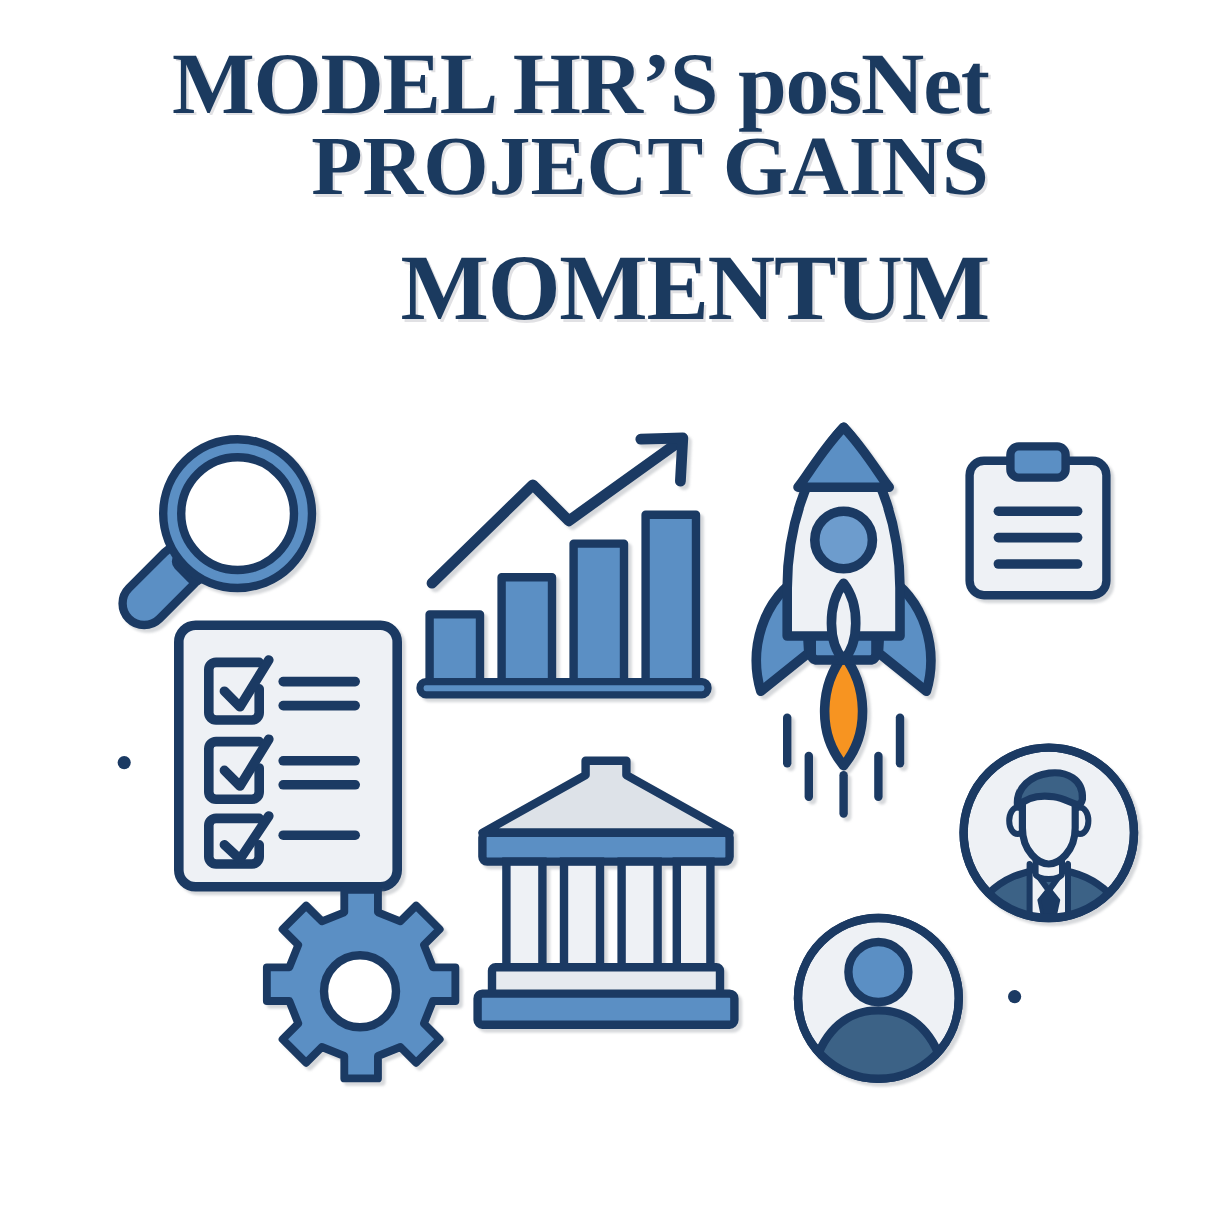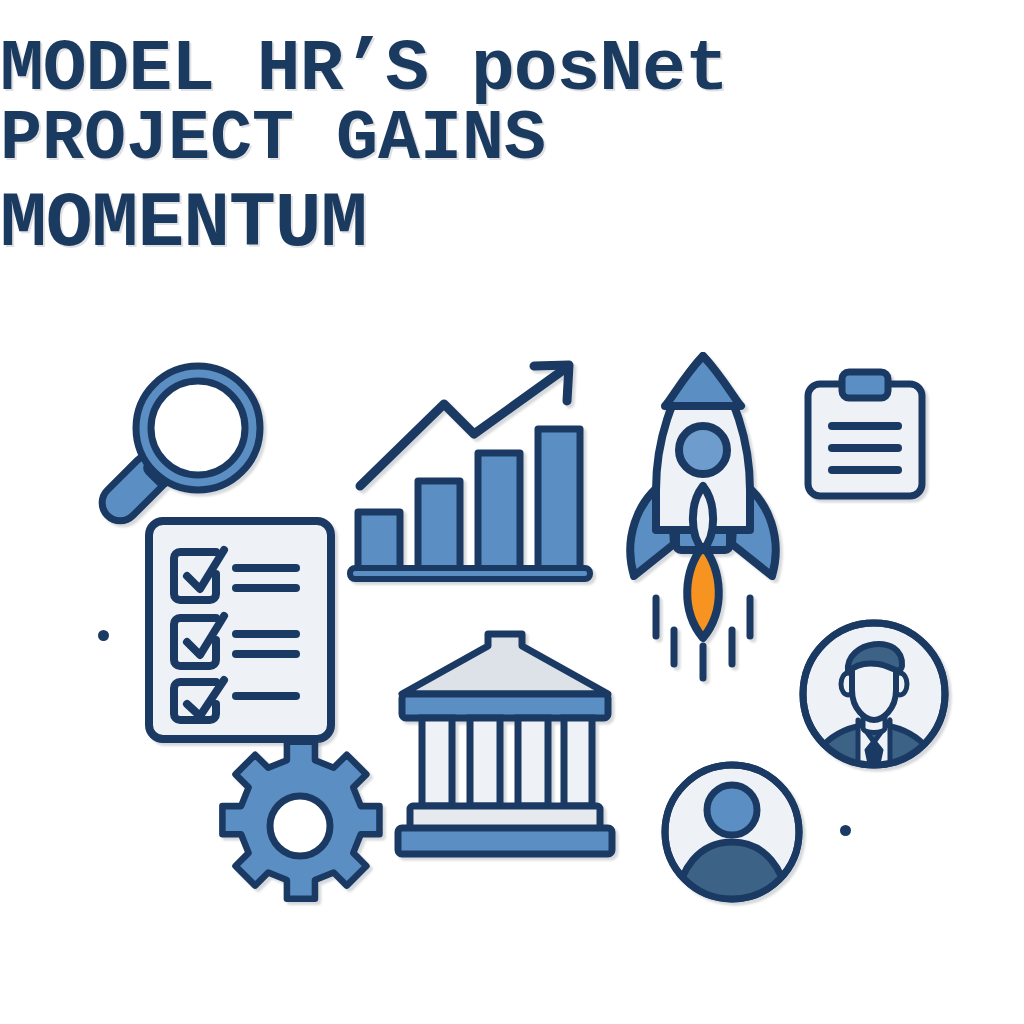--- a/index.html
+++ b/index.html
@@ -19,43 +19,43 @@
     height: 1024px;
     background: #ffffff;
   }
 
   
   .headline {
     position: absolute;
     left: 0;
     top: 34px;
     width: 824px;
-    text-align: left;
+    text-align: right;
     color: #1b3a5f;
-    font-family: Liberation Mono, monospace;
+    font-family: Liberation Serif, serif;
     font-weight: bold;
     letter-spacing: -0.5px;
     line-height: 0.98;
     text-shadow: 2px 2px 0 rgba(120,120,130,0.22);
     user-select: none;
   }
   .headline .l1 {
     display: block;
     font-size: 73px;
     letter-spacing: -1px;
   }
   .headline .l2 {
     display: block;
     font-size: 70px;
     letter-spacing: 0px;
   }
   .headline .l3 {
     display: block;
     font-size: 78px;
-    margin-top: 12px;
+    margin-top: 28px;
     letter-spacing: -1px;
   }
 
   
   .icon {
     position: absolute;
   }
   .icon svg { display: block; overflow: visible; }
 
   #magnifier-icon   { left: 92px;  top: 352px; width: 182px; height: 182px; }

